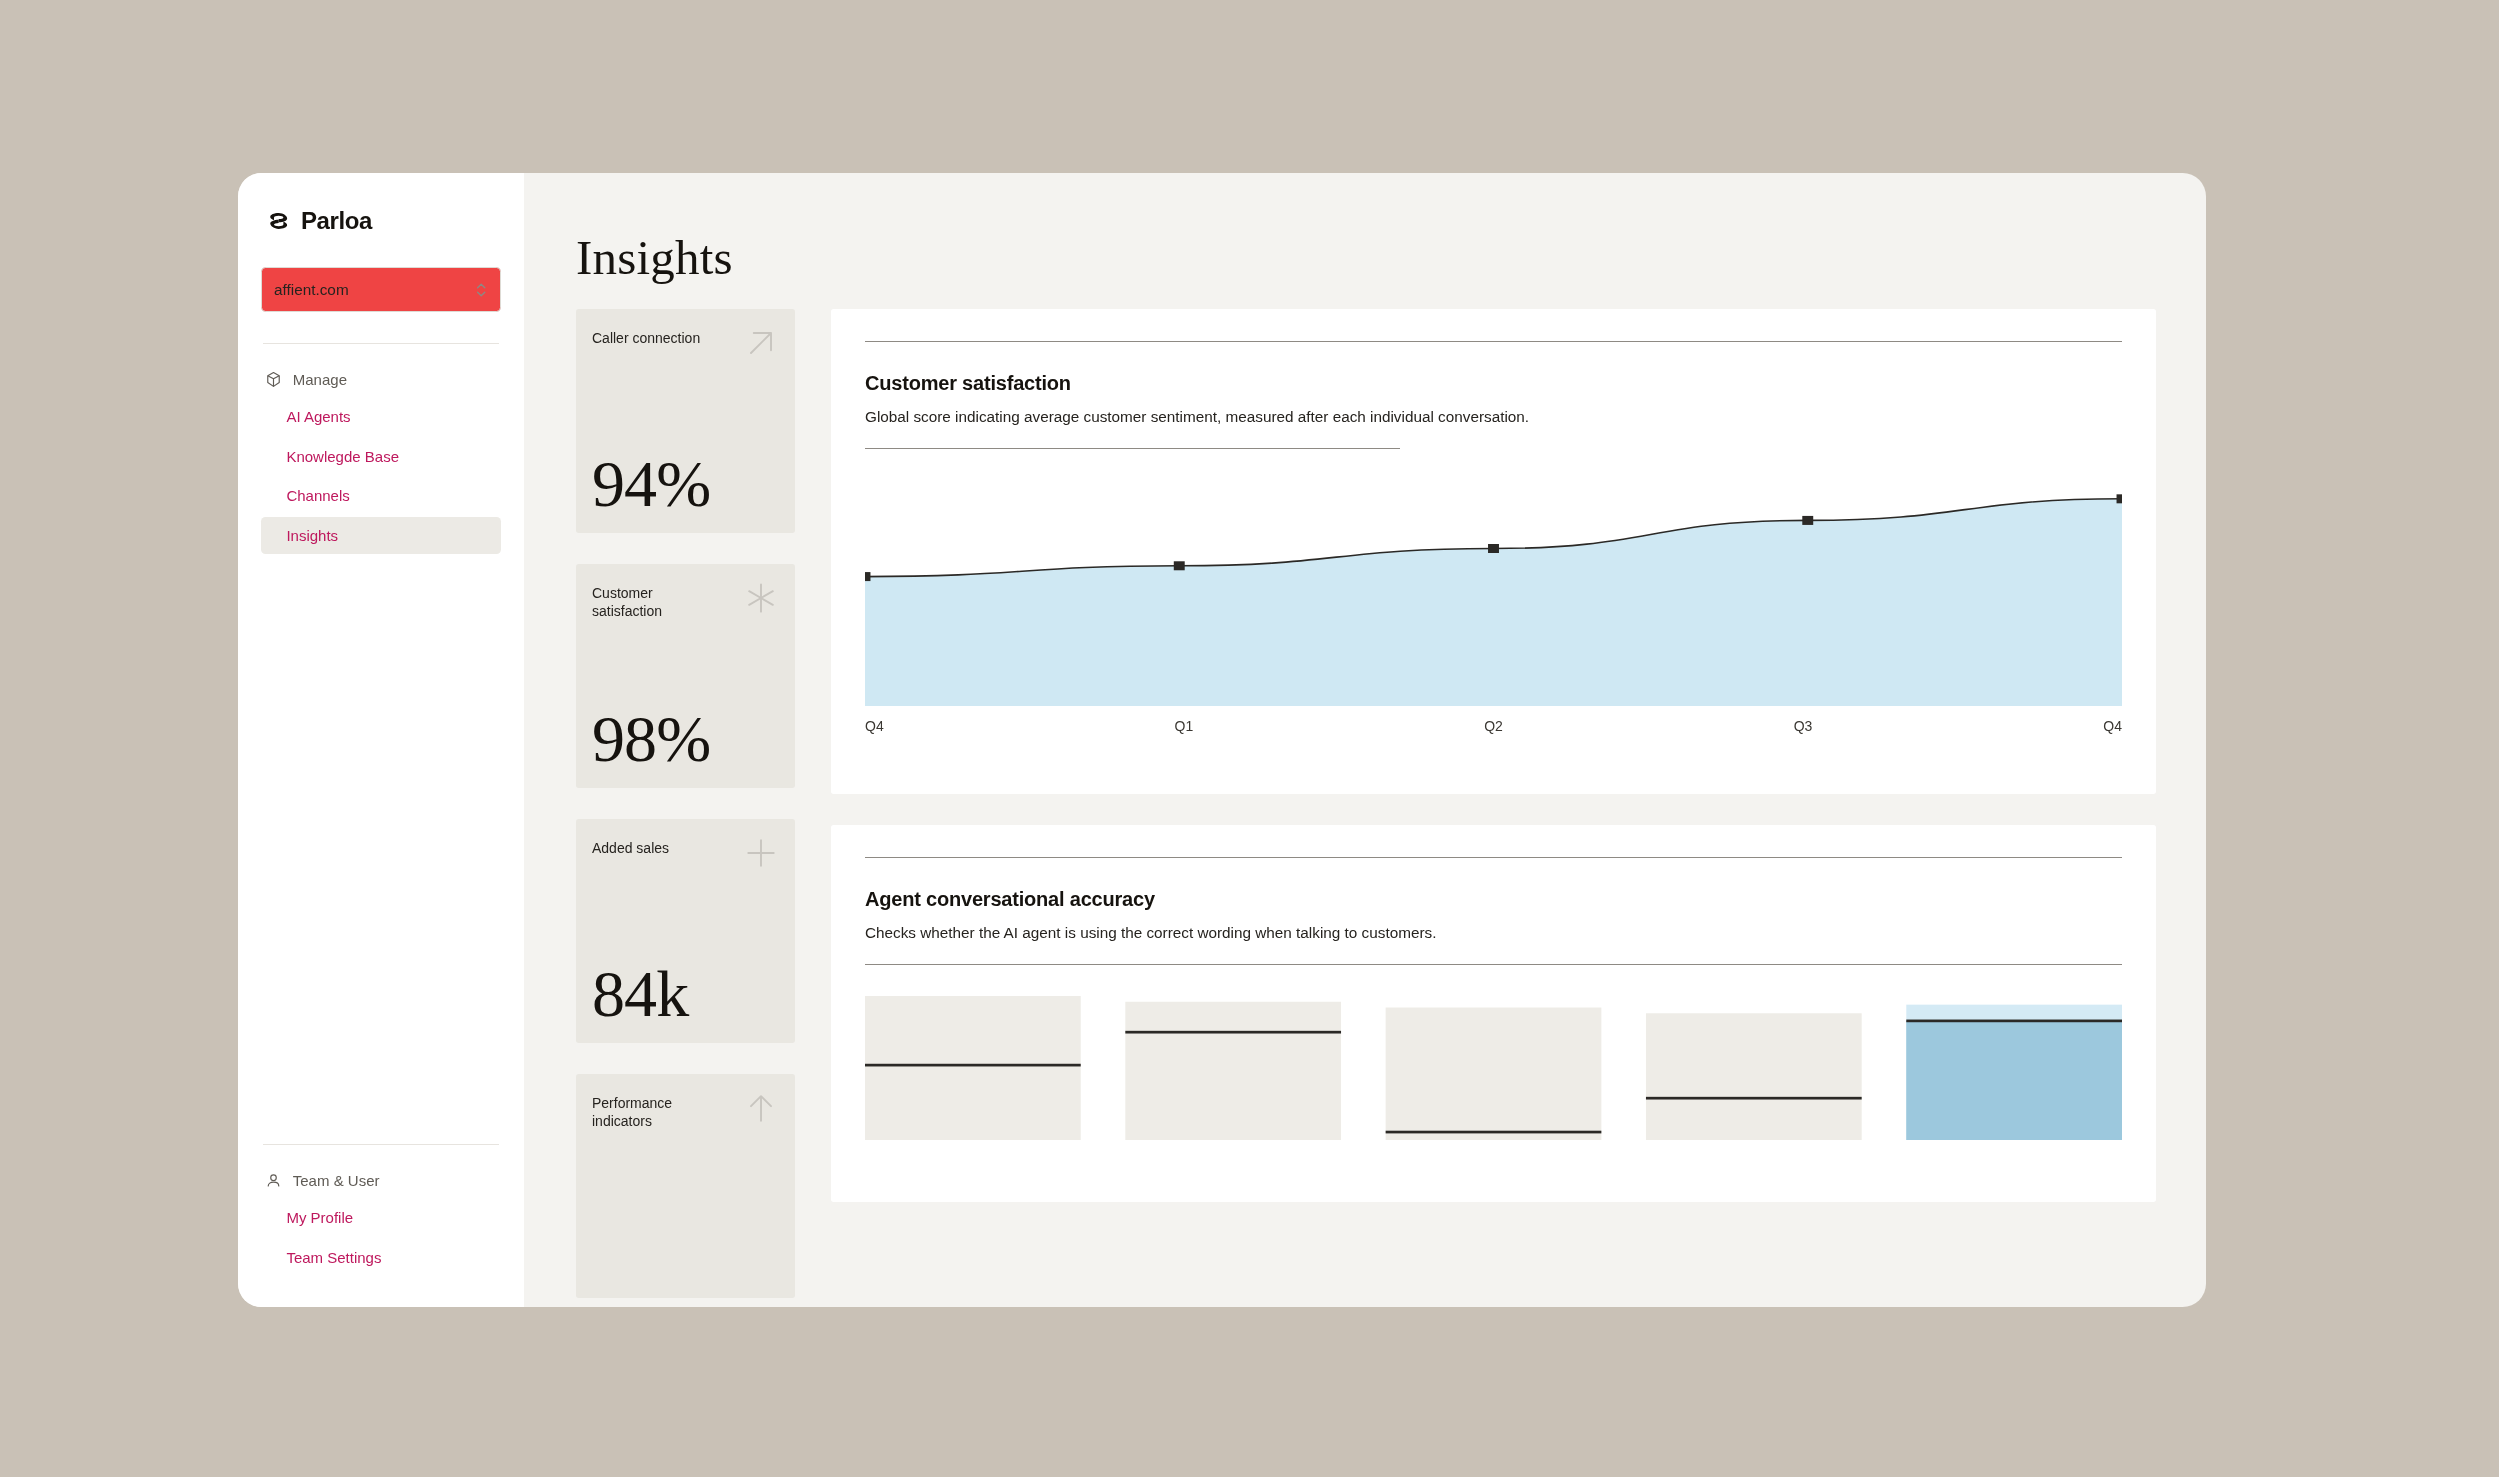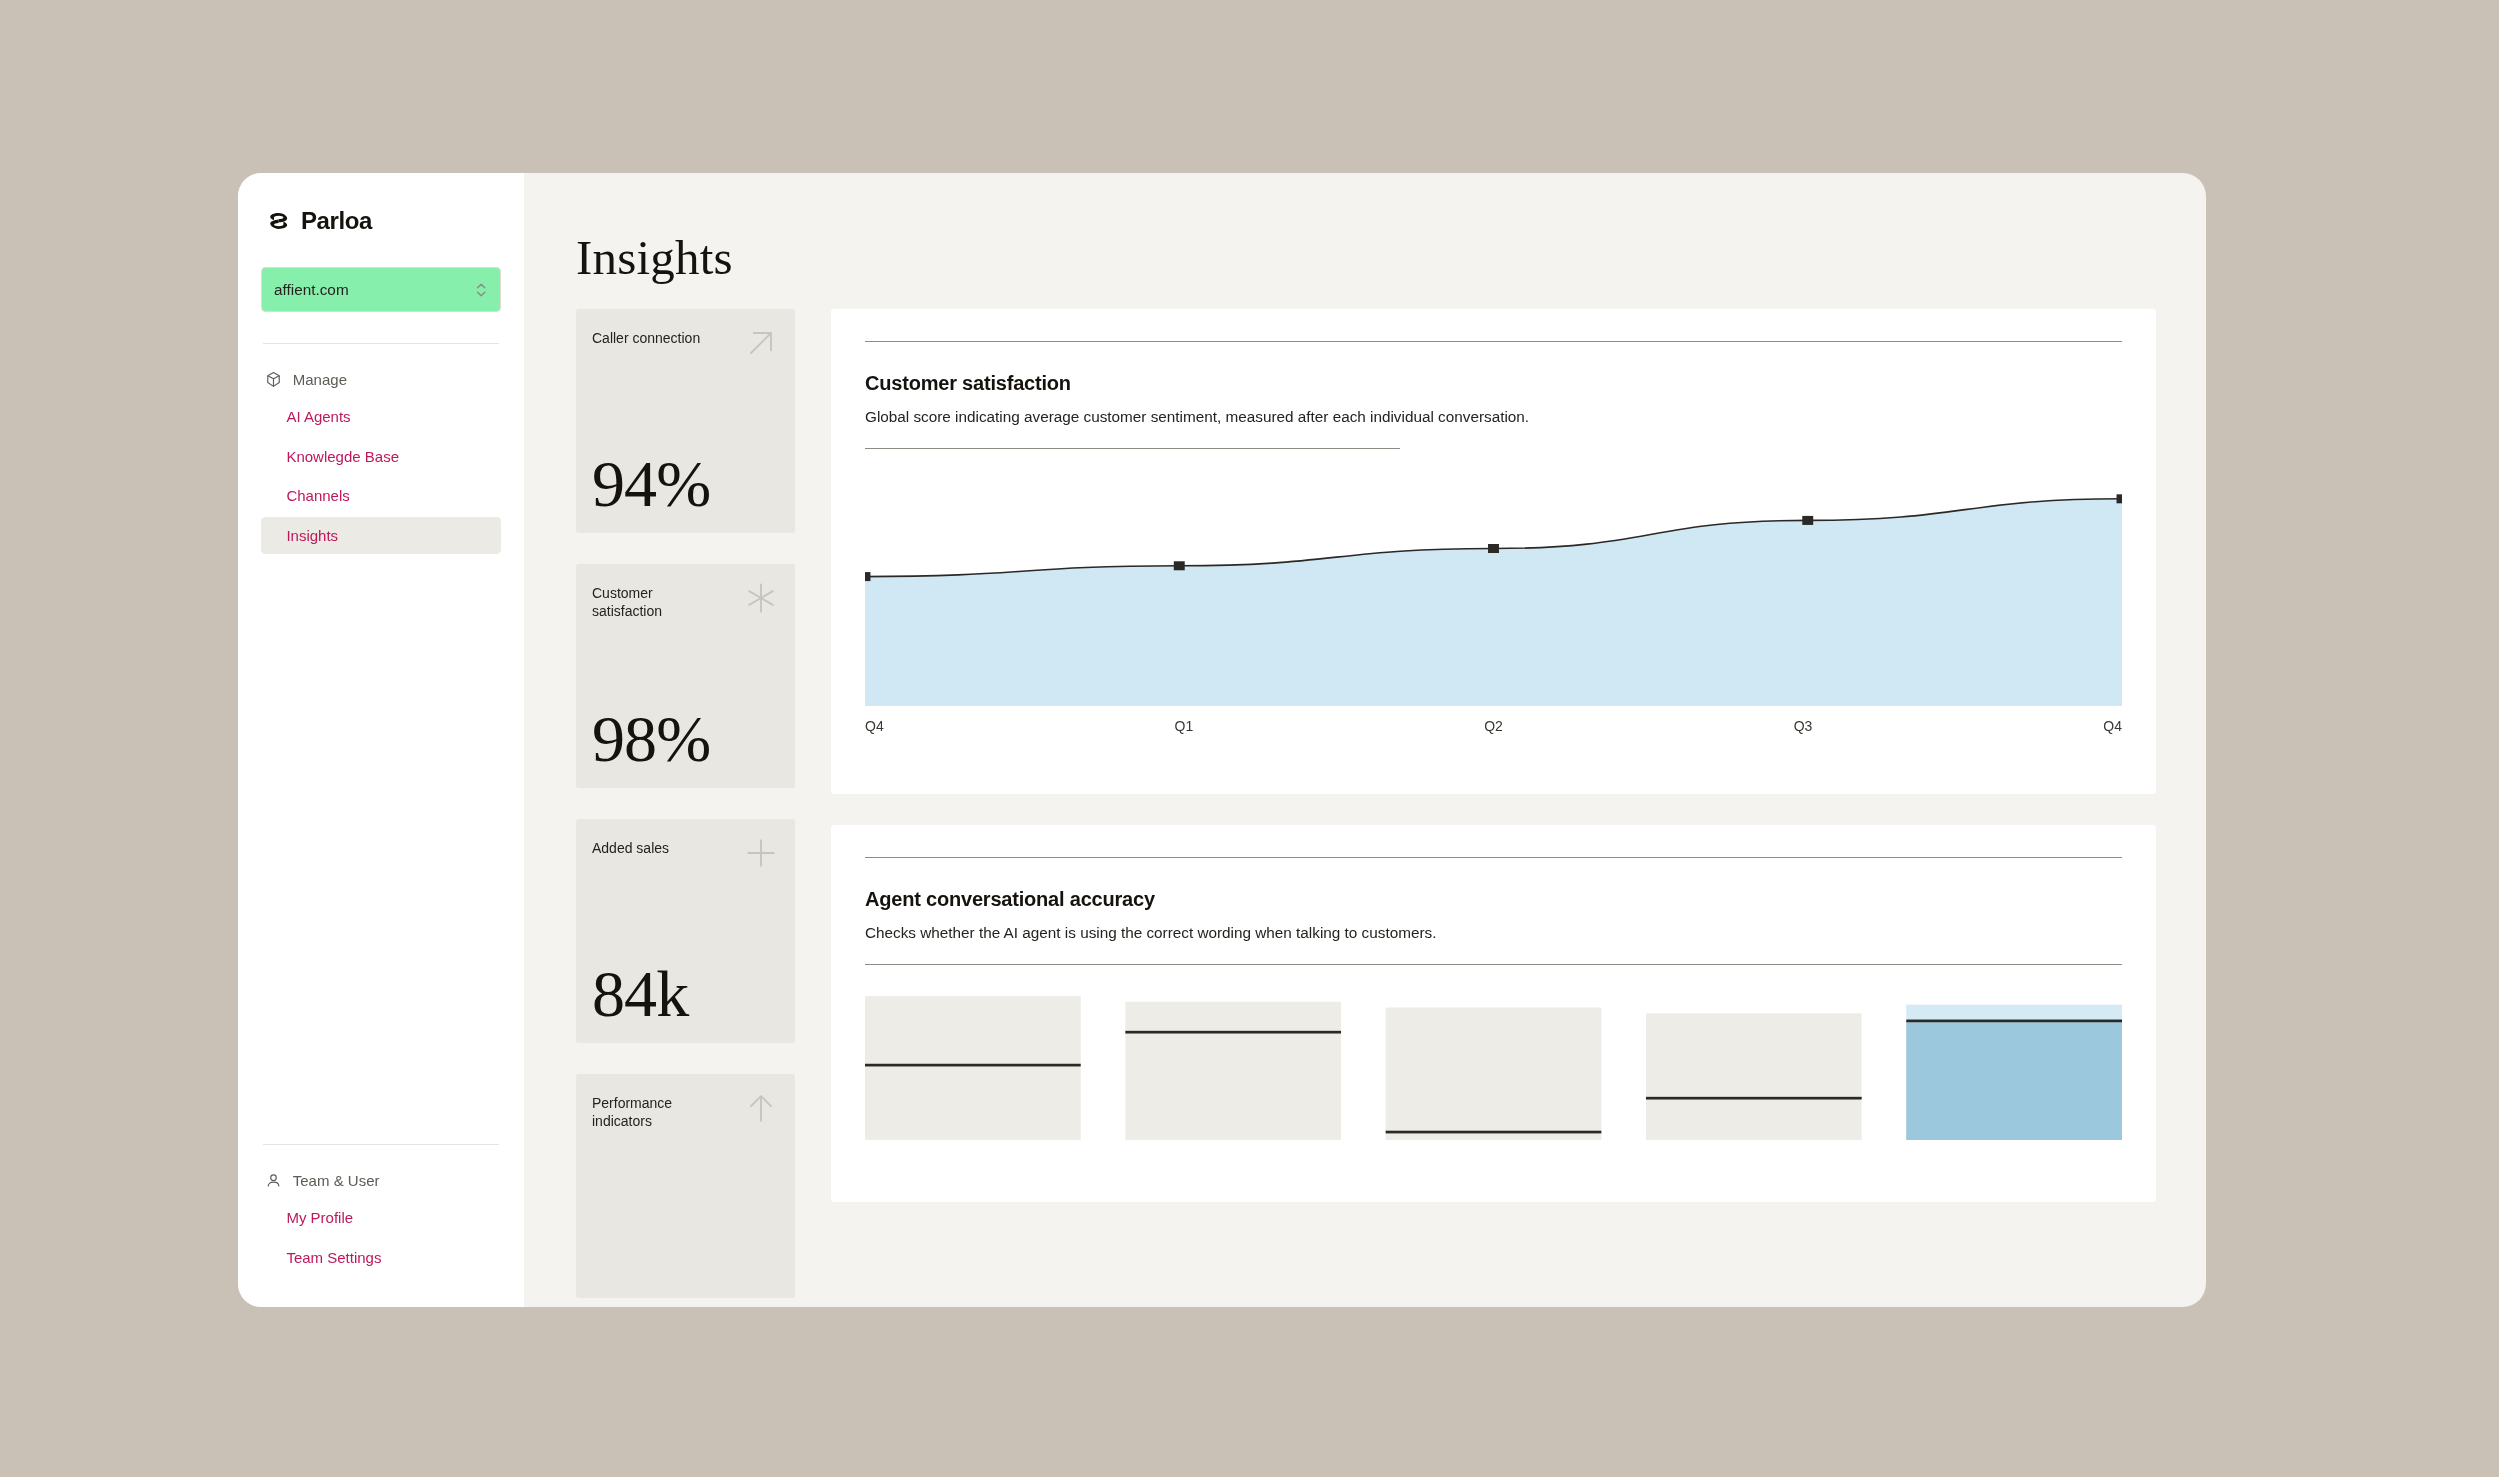--- a/index.html
+++ b/index.html
@@ -29,21 +29,21 @@
   }
   .brand { display: flex; align-items: center; gap: 10.8px; padding: 34px 3.6px 0 5.4px; }
   .brand-logo { width: 23.4px; height: 20px; flex: 0 0 23.4px; }
   .brand-name { font-size: 24px; font-weight: 700; color: #16130f; letter-spacing: -0.4px; }
 
   .org-select {
     margin-top: 32px;
     height: 45px;
     border: 0.9px solid #dedbd5;
     border-radius: 4.5px;
-    background: #86efac;
+    background: #ef4444;
     display: flex; align-items: center;
     padding: 0 11.7px;
     position: relative;
   }
   .org-select-value { font-size: 15.3px; color: #26231f; }
   .org-select-chevrons {
     position: absolute; right: 10.8px; top: 50%; transform: translateY(-50%);
     width: 14.4px; height: 23.4px;
   }
 

